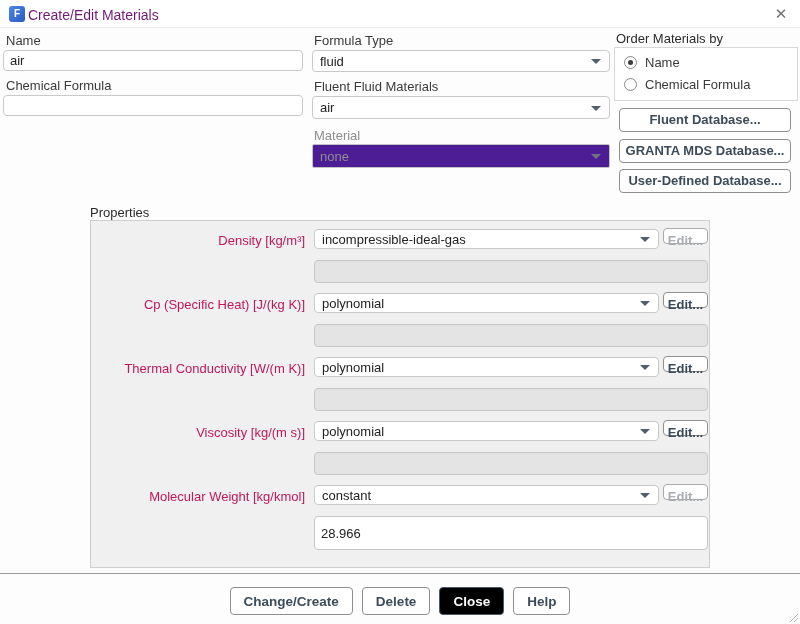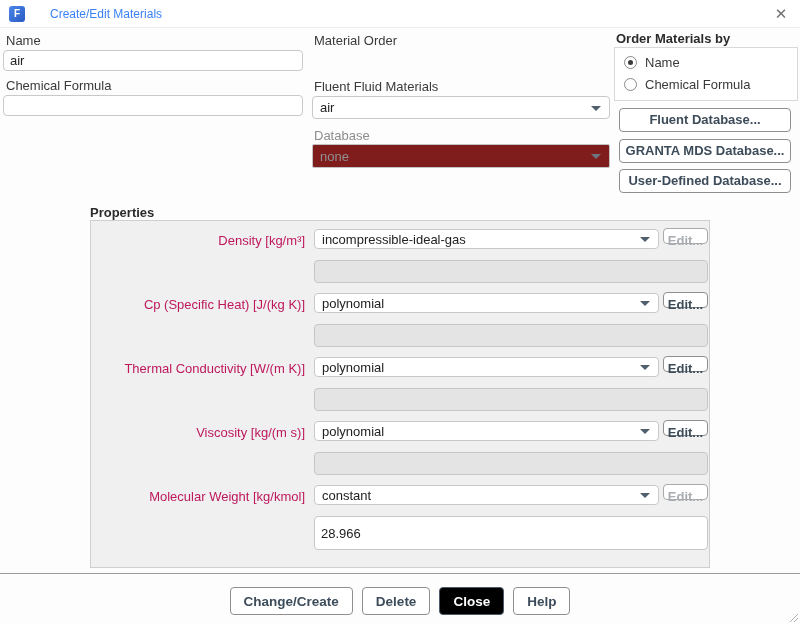--- a/index.html
+++ b/index.html
@@ -10,38 +10,38 @@
     position:relative; overflow:hidden;
   }
   .dialog { position:absolute; inset:0; background:#fdfdfd; }
 
   
   .titlebar { position:absolute; left:0; top:0; width:800px; height:28px;
     background:#ffffff; border-bottom:1px solid #ececec; }
   .app-icon { position:absolute; left:9px; top:6px; width:16px; height:16px;
     border-radius:3px; background:linear-gradient(135deg,#4a86e8 0%,#2a5bc4 100%);
     color:#ffffff; font-weight:bold; font-size:10px; line-height:16px; text-align:center; }
-  .title-text { position:absolute; left:50px; top:7px; color:#3b82f6; font-size:12px; }
+  .title-text { position:absolute; left:28px; top:7px; color:#701a75; font-size:14px; }
   .close-x { position:absolute; right:8px; top:4px; width:22px; height:20px;
     color:#6f6f6f; font-size:15px; line-height:20px; text-align:center; cursor:default; }
 
   
   .lbl { position:absolute; font-size:13px; color:#3a3a3a; white-space:nowrap; }
-  .lbl.bold { font-weight:bold; color:#2b2b2b; }
+  .lbl.bold { font-weight:normal; color:#2b2b2b; }
   .lbl.dim { color:#8d8d8d; }
   .tinput { position:absolute; background:#ffffff; border:1px solid #c9c9c9;
     border-radius:4px; font-family:inherit; font-size:13px; color:#222;
     padding:0 6px; outline:none; }
   .combo { position:absolute; background:#ffffff; border:1px solid #c9c9c9;
     border-radius:4px; display:flex; align-items:center; padding:0 22px 0 7px;
     color:#222; cursor:default; white-space:nowrap; overflow:hidden; }
   .combo::after { content:""; position:absolute; right:8px; top:50%; margin-top:-2px;
     border-left:5px solid transparent; border-right:5px solid transparent;
     border-top:5px solid #4f5f6d; }
-  .combo.disabled { background:#7f1d1d; border-color:#c2c2c2; color:#8f8f8f; border-radius:2px; }
+  .combo.disabled { background:#4c1d95; border-color:#c2c2c2; color:#8f8f8f; border-radius:2px; }
   .combo.disabled::after { border-top-color:#6d7680; }
   .subfield { position:absolute; background:#e4e4e4; border:1px solid #c6c6c6;
     border-radius:4px; }
   .btn { background:#ffffff; border:1px solid #8f8f8f; border-radius:4px;
     font-family:inherit; font-weight:bold; font-size:13px; color:#3d4c5a;
     text-align:center; cursor:default; }
   .db-btn { position:absolute; left:619px; width:172px; height:24px; line-height:22px; }
   .edit-btn { position:absolute; width:45px; height:16px; line-height:23px; }
   .edit-btn.disabled { color:#a9adb2; border-color:#a9a9a9; }
 
@@ -84,28 +84,31 @@
     <div class="title-text">Create/Edit Materials</div>
     <div class="close-x">✕</div>
   </div>
 
   <div class="lbl" style="left:6px; top:33px;">Name</div>
   <input class="tinput" style="left: 3px; top: 50px; width: 300px; height: 21px;" value="air">
 
   <div class="lbl" style="left:6px; top:78px;">Chemical Formula</div>
   <input class="tinput" style="left: 3px; top: 95px; width: 300px; height: 21px;" value="">
 
-  <div class="lbl" style="left:314px; top:33px;">Material Order</div>
+  <div class="lbl" style="left:314px; top:33px;">Formula Type</div>
+  <div class="combo" style="left:312px; top:50px; width:298px; height:22px;">
+    <span>fluid</span>
+  </div>
 
   <div class="lbl" style="left:314px; top:79px;">Fluent Fluid Materials</div>
   <div class="combo" style="left:312px; top:96px; width:298px; height:23px;">
     <span>air</span>
   </div>
 
-  <div class="lbl dim" style="left:314px; top:128px;">Database</div>
+  <div class="lbl dim" style="left:314px; top:128px;">Material</div>
   <div class="combo disabled" style="left:312px; top:144px; width:298px; height:24px;">
     <span>none</span>
   </div>
 
   <div class="lbl bold" style="left:616px; top:31px;">Order Materials by</div>
   <div class="radio-box">
     <div class="radio-row" style="top:7px;">
       <span class="radio-circle checked"></span>
       <span>Name</span>
     </div>

